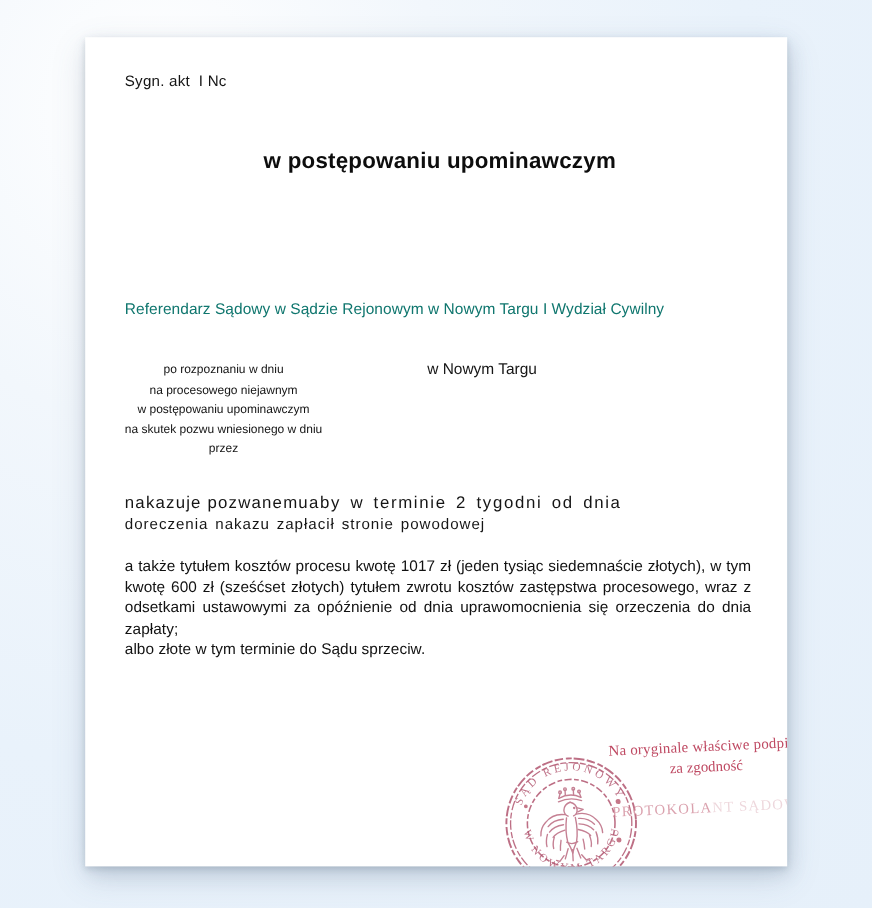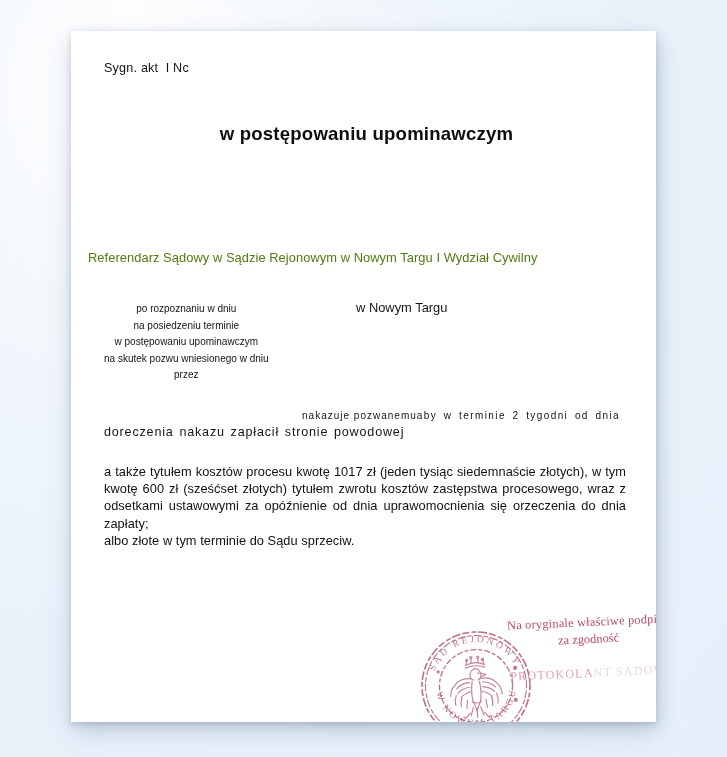--- a/index.html
+++ b/index.html
@@ -78,24 +78,24 @@
     font-size: 18.6px;
     font-weight: bold;
     color: #0d0d0d;
     letter-spacing: 0.2px;
     margin-left: 6px;
   }
 
   
   #court-line {
     position: absolute;
-    left: 17px;
+    left: 33px;
     top: 219px;
     font-size: 12.9px;
-    color: #4d7c0f;
+    color: #0f766e;
     letter-spacing: 0.05px;
     white-space: nowrap;
   }
 
   
   #recog-block {
     position: absolute;
     left: 33px;
     top: 270px;
   }
@@ -117,22 +117,22 @@
 
   
   #order-block {
     position: absolute;
     left: 33px;
     top: 379px;
     width: 516px;
   }
   #order-line1 {
     display: flex;
-    justify-content: flex-end;
-    font-size: 10px;
+    justify-content: flex-start;
+    font-size: 14px;
     color: #151515;
   }
   #order-line1 .seg-left {
     letter-spacing: 1.0px;
   }
   #order-line1 .seg-right {
     letter-spacing: 1.4px;
     word-spacing: 2.5px;
   }
   #order-line2 {
@@ -219,21 +219,21 @@
   <div id="sygn" class="doc-text">Sygn. akt  I Nc</div>
 
   <div id="title-block">
     <div id="title-line2">w postępowaniu upominawczym</div>
   </div>
 
   <div id="court-line">Referendarz Sądowy w Sądzie Rejonowym w Nowym Targu I Wydział Cywilny</div>
 
   <div id="recog-block">
     <div class="line">po rozpoznaniu w dniu</div>
-    <div class="line">na posiedzeniu terminie</div>
+    <div class="line">na procesowego niejawnym</div>
     <div class="line">w postępowaniu upominawczym</div>
     <div class="line">na skutek pozwu wniesionego w dniu</div>
     <div class="line">przez</div>
   </div>
 
   <div id="place-line">w Nowym Targu</div>
 
   <div id="order-block">
     <div id="order-line1">
       <span class="seg-left">nakazuje  pozwanemu</span>

